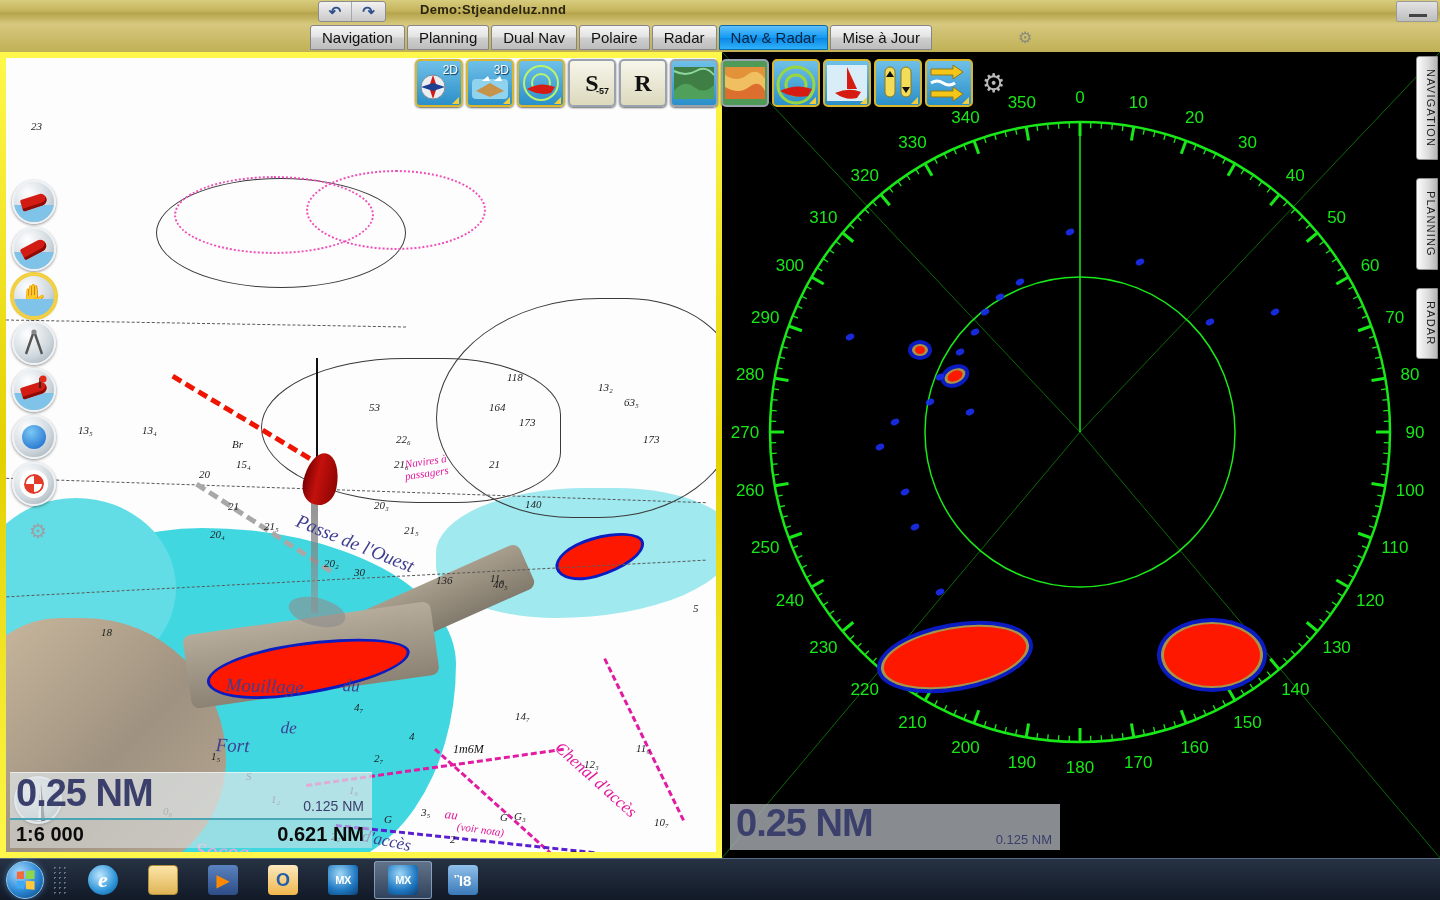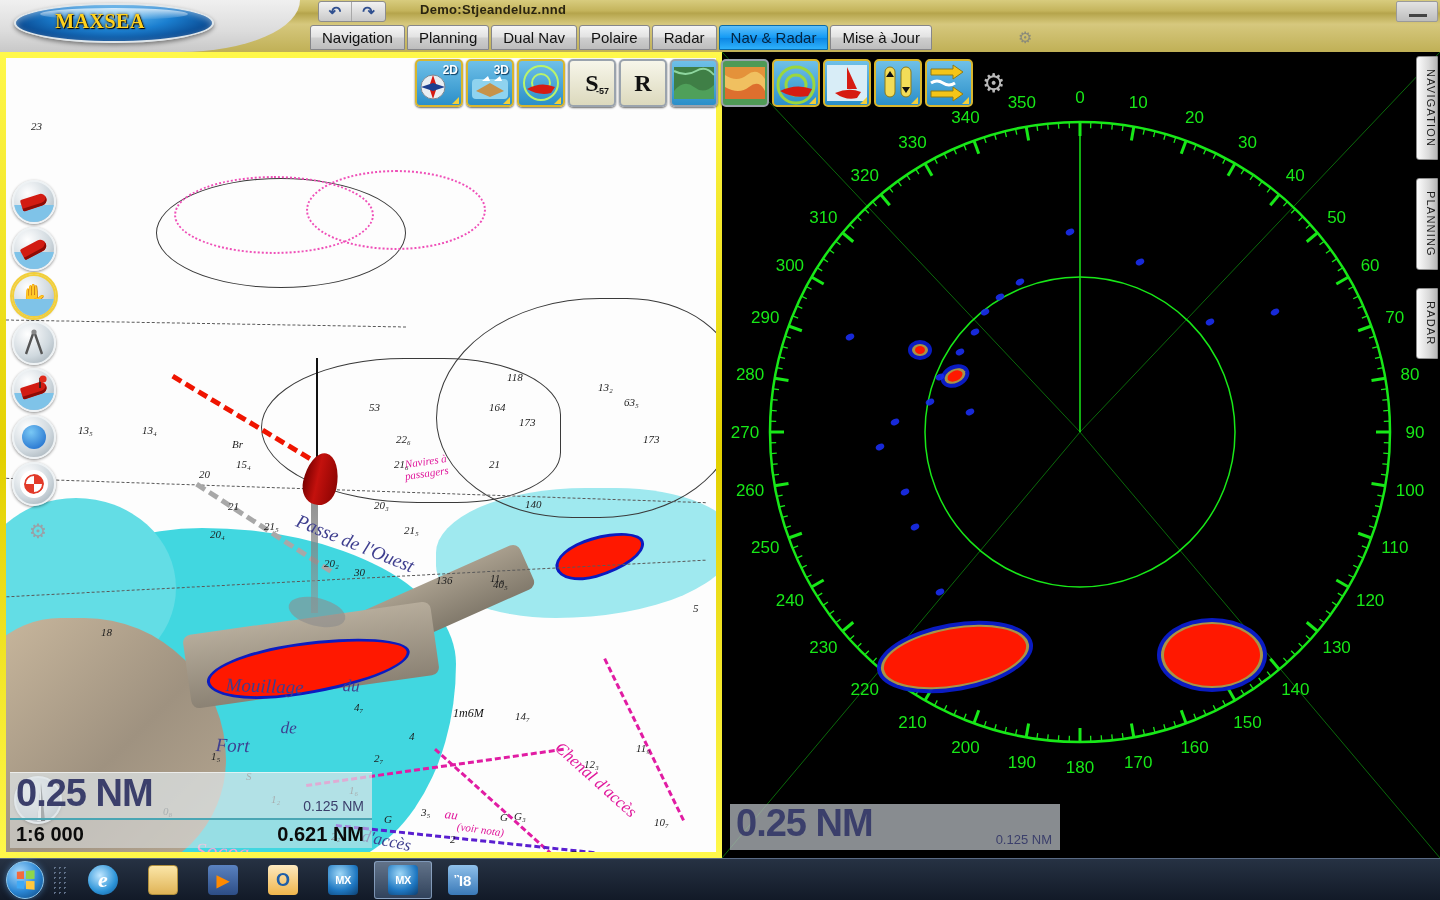--- a/index.html
+++ b/index.html
@@ -100,21 +100,21 @@
     box-shadow: 0 1px 2px rgba(0,0,0,.6);
     overflow: hidden;
     display: flex; align-items: center; justify-content: center;
     font-size: 11px; color: #fff; font-weight: bold;
   }
   .tbtn.plain { border-color: #9aa3ad; }
   .tbtn .corner {
     position: absolute; right: 2px; bottom: 1px;
     width: 0; height: 0; border-left: 7px solid transparent; border-bottom: 7px solid #f2cf3a;
   }
-  .tb-lbl { position: absolute; right: 3px; top: 2px; font-size: 12px; font-weight: bold;
+  .tb-lbl { position: absolute; right: 3px; top: 2px; font-size: 12px; font-weight: normal;
             color: #fff; text-shadow: 1px 1px 1px #0a3a5e; }
   .tb-big { font-size: 24px; font-weight: bold; color: #111; font-family: "Liberation Serif", serif; }
   .tb-sub { font-size: 9px; color: #111; position: absolute; right: 5px; bottom: 9px; }
   .gears-ico { color: #b9b9b9; font-size: 26px; margin-left: 6px; text-shadow: 0 1px 1px #000; }
 
   
   .chart-panel {
     position: absolute; left: 0; top: 52px; width: 722px; height: 806px;
     border: 6px solid;
     border-image: linear-gradient(to bottom,#fff84a,#e3d000 50%,#fff84a) 1;
@@ -339,24 +339,20 @@
         <div class="tab">Planning</div>
         <div class="tab">Dual Nav</div>
         <div class="tab">Polaire</div>
         <div class="tab">Radar</div>
         <div class="tab active">Nav &amp; Radar</div>
         <div class="tab">Mise à Jour</div>
       </div>
   </div>
   <div class="tab-gear">⚙</div>
 
-  <div class="logo-wrap">
-    <div class="logo-ellipse"></div>
-    <div class="logo-text">MAXSEA</div>
-  </div>
 
   <div class="chart-panel">
     <div class="chart-inner">
 
       <div class="sea-mid"></div>
       <div class="sea-shallow"></div>
       <div class="sea-shallow2"></div>
       <div class="beach"></div>
       <div class="jetty2"></div>
       <div class="jetty"></div>
@@ -443,21 +439,21 @@
           <div class="chartlabel" style="left: 210px; top: 676px; font-size: 19px; color: rgb(63, 63, 143); transform: rotate(2deg); transform-origin: left top; white-space: nowrap;">Fort</div>
           <div class="chartlabel" style="left: 275px; top: 660px; font-size: 17px; color: rgb(63, 63, 143); transform: rotate(2deg); transform-origin: left top; white-space: nowrap;">de</div>
           <div class="chartlabel" style="left: 358px; top: 768px; font-size: 17px; color: rgb(63, 63, 143); transform: rotate(12deg); transform-origin: left top; white-space: nowrap;">d'accès</div>
           <div class="chartlabel" style="left: 190px; top: 780px; font-size: 22px; color: rgb(243, 167, 212); transform: rotate(2deg); transform-origin: left top; white-space: nowrap;">Socoa</div>
           <div class="chartlabel" style="left: 558px; top: 680px; font-size: 17px; color: rgb(224, 25, 156); transform: rotate(42deg); transform-origin: left top; white-space: nowrap;">Chenal d'accès</div>
           <div class="chartlabel" style="left: 535px; top: 790px; font-size: 19px; color: rgb(224, 25, 156); transform: rotate(40deg); transform-origin: left top; white-space: nowrap;">Mouillage</div>
           <div class="chartlabel" style="left: 398px; top: 400px; font-size: 11px; color: rgb(224, 25, 156); transform: rotate(-8deg); transform-origin: left top; white-space: nowrap;">Navires à</div>
           <div class="chartlabel" style="left: 398px; top: 412px; font-size: 11px; color: rgb(224, 25, 156); transform: rotate(-8deg); transform-origin: left top; white-space: nowrap;">passagers</div>
           <div class="chartlabel" style="left: 452px; top: 762px; font-size: 11px; color: rgb(224, 25, 156); transform: rotate(8deg); transform-origin: left top; white-space: nowrap;">(voir nota)</div>
           <div class="chartlabel" style="left: 440px; top: 748px; font-size: 13px; color: rgb(224, 25, 156); transform: rotate(8deg); transform-origin: left top; white-space: nowrap;">au</div>
-          <div class="chartlabel" style="left: 447px; top: 648px; font-size: 12px; color: rgb(17, 17, 17); transform: rotate(0deg); transform-origin: left top; white-space: nowrap;">1m6M</div>
+          <div class="chartlabel" style="left: 447px; top: 684px; font-size: 12px; color: rgb(17, 17, 17); transform: rotate(0deg); transform-origin: left top; white-space: nowrap;">1m6M</div>
         </div>
 
       <div class="chart-tools" id="tools-host">
           <div class="rtool">
             <div class="water"></div>
             <div class="boat"></div>
           </div>
           <div class="rtool">
             <div class="water"></div>
             <div class="boat" style="transform:rotate(-28deg)"></div>

